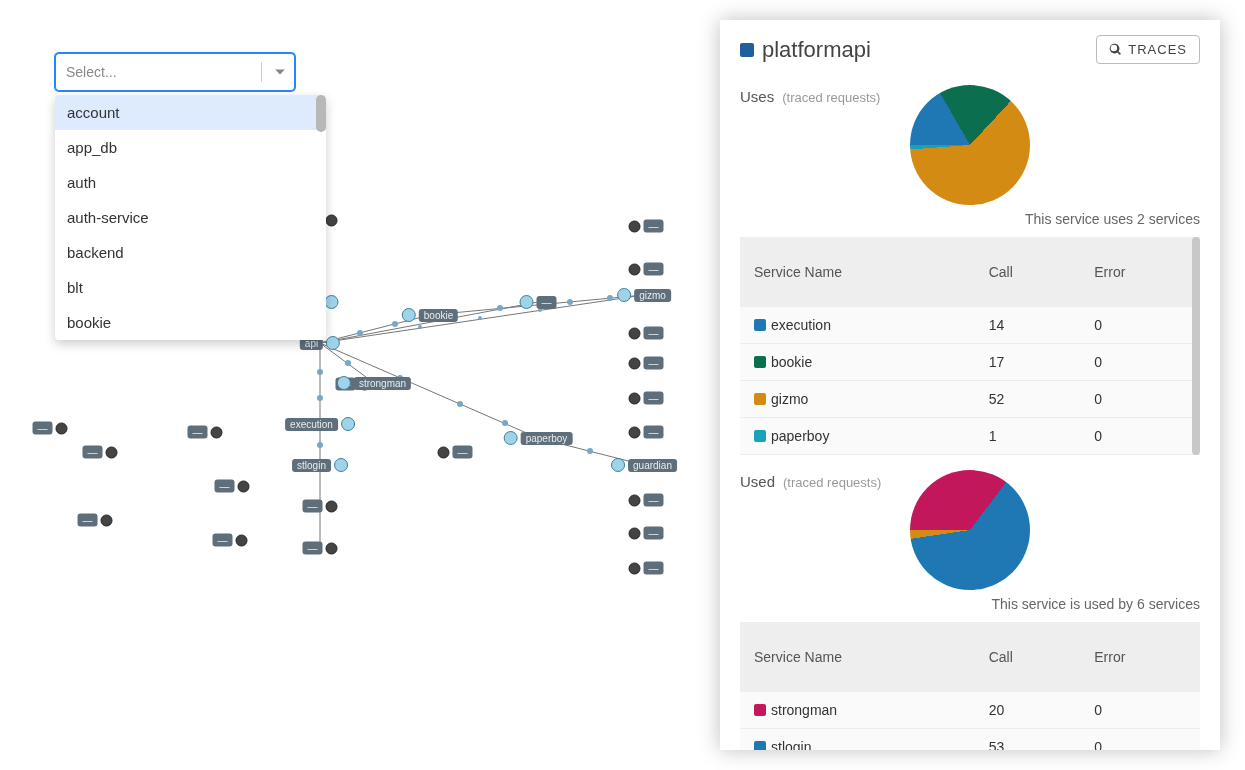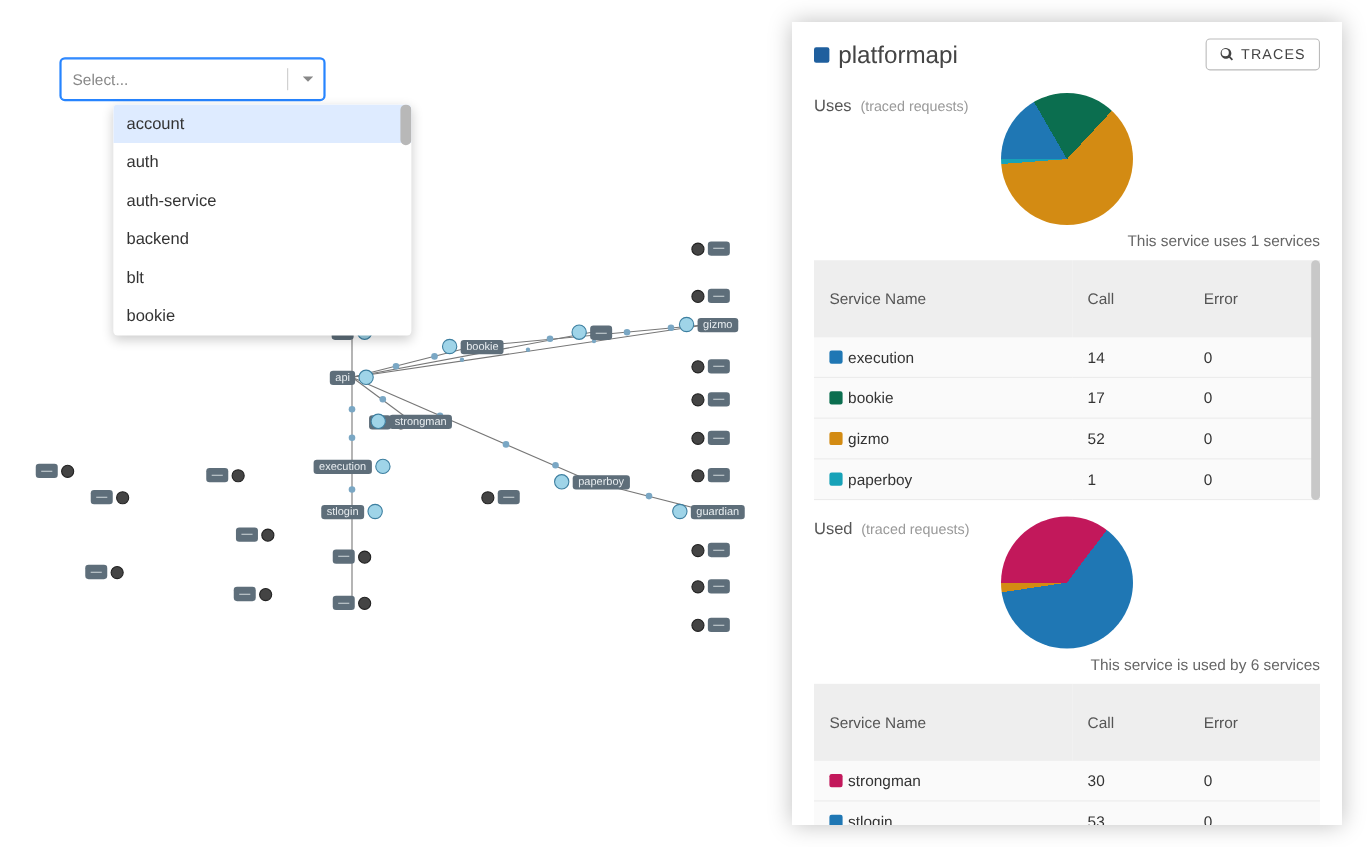--- a/index.html
+++ b/index.html
@@ -55,21 +55,20 @@
   .select-chevron svg { fill: #888; }
   .select-menu {
     position: absolute; top: 42px; left: 0;
     width: 271px;
     background: #fff;
     border-radius: 4px;
     box-shadow: 0 4px 11px rgba(0,0,0,0.2);
     z-index: 40;
     max-height: 300px;
     overflow: hidden;
-    margin-left: 48px;
   }
   .select-menu-inner { position: relative; }
   .select-option {
     padding: 9px 12px;
     font-size: 15px;
     color: #333;
     cursor: pointer;
   }
   .select-option.highlight { background: #deebff; }
   .menu-scroll {
@@ -390,20 +389,21 @@
       <span class="select-divider"></span>
       <span class="select-chevron">
         <svg width="16" height="16" viewBox="0 0 20 20">
             <path d="M4 7l6 6 6-6z"></path>
           </svg>
       </span>
     </div>
     <div class="select-menu">
       <div class="select-menu-inner">
         <div class="select-option highlight">account</div>
+        <div class="select-option">app_db</div>
         <div class="select-option">auth</div>
         <div class="select-option">auth-service</div>
         <div class="select-option">backend</div>
         <div class="select-option">blt</div>
         <div class="select-option">bookie</div>
         <div class="menu-scroll"></div>
       </div>
     </div>
   </div>
 </div>
@@ -422,21 +422,21 @@
 
   <div class="panel-body">
 
     <div class="section-title">
       <span class="big">Uses</span>
       <span class="sub">(traced requests)</span>
     </div>
     <div class="pie-wrap">
       <div id="uses-pie" class="pie" style="background: conic-gradient(from -90deg, rgb(31, 119, 180) 0deg, rgb(31, 119, 180) 60deg, rgb(11, 110, 79) 60deg, rgb(11, 110, 79) 132.857deg, rgb(211, 139, 19) 132.857deg, rgb(211, 139, 19) 355.714deg, rgb(23, 162, 184) 355.714deg, rgb(23, 162, 184) 360deg);"></div>
     </div>
-    <div class="summary-line">This service uses 1 services</div>
+    <div class="summary-line">This service uses 2 services</div>
 
     <div class="table-scroll-wrap">
       <table class="svc">
         <thead>
           <tr>
             <th>Service Name</th>
             <th>Call</th>
             <th>Error</th>
           </tr>
         </thead>
@@ -479,21 +479,21 @@
       <thead>
         <tr>
           <th>Service Name</th>
           <th>Call</th>
           <th>Error</th>
         </tr>
       </thead>
       <tbody id="used-rows">
           <tr>
             <td><span class="sw" style="background:#c2185b"></span>strongman</td>
-            <td>30</td>
+            <td>20</td>
             <td>0</td>
           </tr>
           <tr>
             <td><span class="sw" style="background:#1f77b4"></span>stlogin</td>
             <td>53</td>
             <td>0</td>
           </tr>
         </tbody>
     </table>
 

